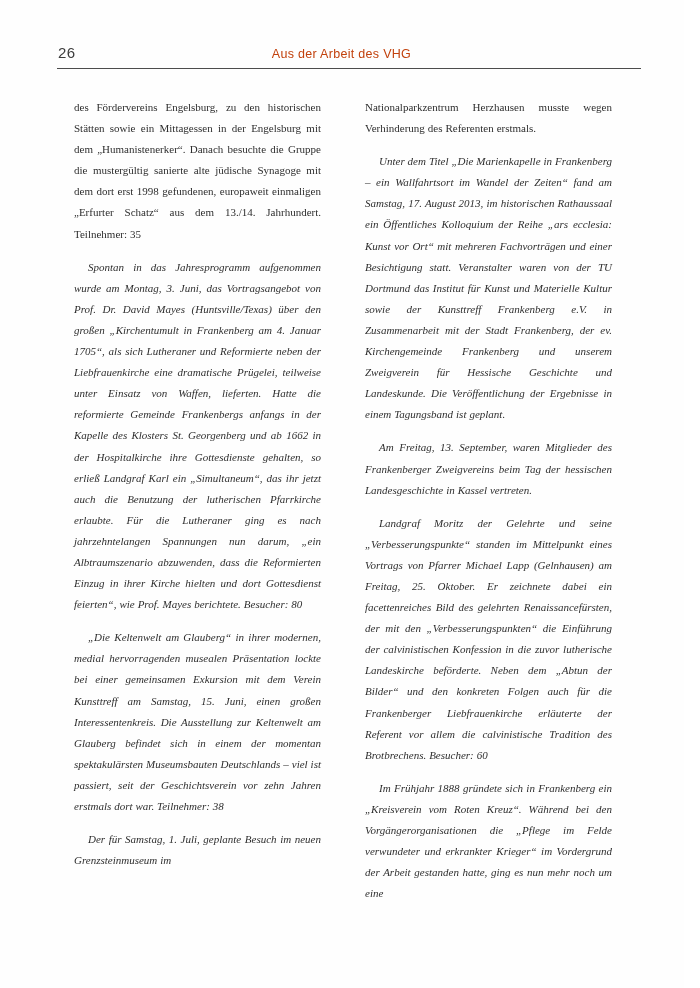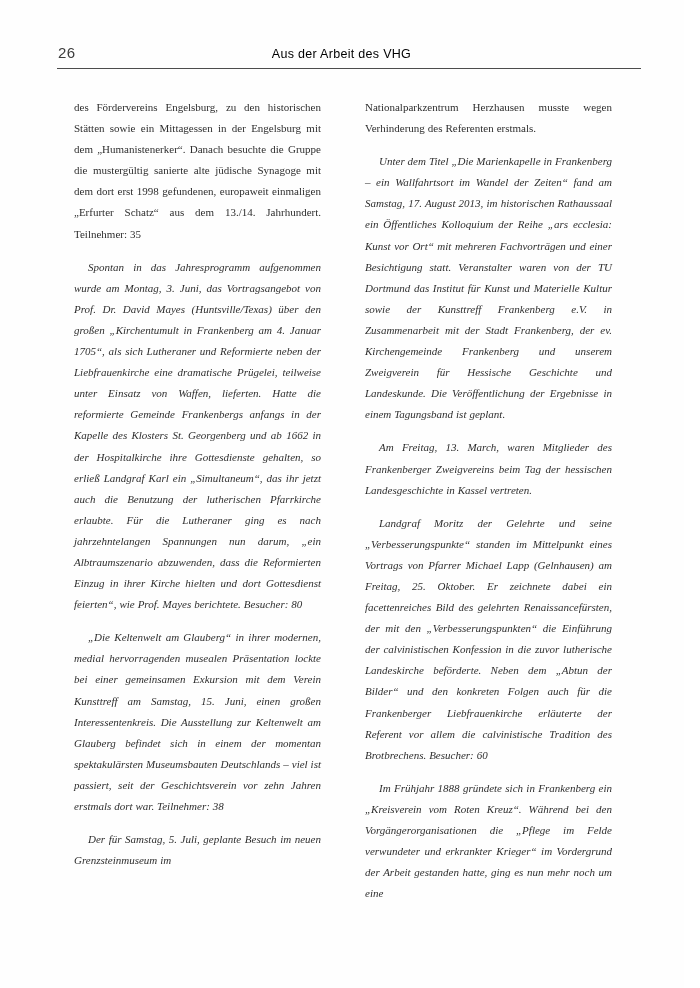--- a/index.html
+++ b/index.html
@@ -33,21 +33,21 @@
       letter-spacing: 0.5px;
     }
     .head-title {
       position: absolute;
       left: 0;
       right: 0;
       top: 3px;
       text-align: center;
       font-family: "Liberation Sans", "DejaVu Sans", sans-serif;
       font-size: 12.5px;
-      color: #000000;
+      color: #c2410c;
       letter-spacing: 0.3px;
     }
     .head-rule {
       position: absolute;
       top: 68px;
       left: 57px;
       width: 584px;
       height: 0;
       border-top: 1.5px solid #4c4c4c;
     }
@@ -88,24 +88,24 @@
     <span class="page-number">26</span>
     <span class="head-title">Aus der Arbeit des VHG</span>
   </div>
   <div class="head-rule"></div>
 
   <div class="content">
     <div class="col" lang="de">
       <p>des Fördervereins Engelsburg, zu den historischen Stätten sowie ein Mittagessen in der Engelsburg mit dem „Humanistenerker“. Danach besuchte die Gruppe die mustergültig sanierte alte jüdische Synagoge mit dem dort erst 1998 gefundenen, europaweit einmaligen „Erfurter Schatz“ aus dem 13./14. Jahrhundert. Teilnehmer: 35</p>
       <p class="indent">Spontan in das Jahresprogramm aufgenommen wurde am Montag, 3. Juni, das Vortragsangebot von Prof. Dr. David Mayes (Huntsville/Texas) über den großen „Kirchentumult in Frankenberg am 4. Januar 1705“, als sich Lutheraner und Reformierte neben der Liebfrauenkirche eine dramatische Prügelei, teilweise unter Einsatz von Waffen, lieferten. Hatte die reformierte Gemeinde Frankenbergs anfangs in der Kapelle des Klosters St. Georgenberg und ab 1662 in der Hospitalkirche ihre Gottesdienste gehalten, so erließ Landgraf Karl ein „Simultaneum“, das ihr jetzt auch die Benutzung der lutherischen Pfarrkirche erlaubte. Für die Lutheraner ging es nach jahrzehntelangen Spannungen nun darum, „ein Albtraumszenario abzuwenden, dass die Reformierten Einzug in ihrer Kirche hielten und dort Gottesdienst feierten“, wie Prof. Mayes berichtete. Besucher: 80</p>
       <p class="indent">„Die Keltenwelt am Glauberg“ in ihrer modernen, medial hervorragenden musealen Präsentation lockte bei einer gemeinsamen Exkursion mit dem Verein Kunsttreff am Samstag, 15. Juni, einen großen Interessentenkreis. Die Ausstellung zur Keltenwelt am Glauberg befindet sich in einem der momentan spektakulärsten Museumsbauten Deutschlands – viel ist passiert, seit der Geschichtsverein vor zehn Jahren erstmals dort war. Teilnehmer: 38</p>
-      <p class="indent">Der für Samstag, 5. Juli, geplante Besuch im neuen Grenzsteinmuseum im</p>
+      <p class="indent">Der für Samstag, 1. Juli, geplante Besuch im neuen Grenzsteinmuseum im</p>
     </div>
     <div class="col" lang="de">
       <p>Nationalparkzentrum Herzhausen musste wegen Verhinderung des Referenten erstmals.</p>
       <p class="indent">Unter dem Titel „Die Marienkapelle in Frankenberg – ein Wallfahrtsort im Wandel der Zeiten“ fand am Samstag, 17. August 2013, im historischen Rathaussaal ein Öffentliches Kolloquium der Reihe „ars ecclesia: Kunst vor Ort“ mit mehreren Fachvorträgen und einer Besichtigung statt. Veranstalter waren von der TU Dortmund das Institut für Kunst und Materielle Kultur sowie der Kunsttreff Frankenberg e.V. in Zusammenarbeit mit der Stadt Frankenberg, der ev. Kirchengemeinde Frankenberg und unserem Zweigverein für Hessische Geschichte und Landeskunde. Die Veröffentlichung der Ergebnisse in einem Tagungsband ist geplant.</p>
-      <p class="indent">Am Freitag, 13. March, waren Mitglieder des Frankenberger Zweigvereins beim Tag der hessischen Landesgeschichte in Kassel vertreten.</p>
+      <p class="indent">Am Freitag, 13. September, waren Mitglieder des Frankenberger Zweigvereins beim Tag der hessischen Landesgeschichte in Kassel vertreten.</p>
       <p class="indent">Landgraf Moritz der Gelehrte und seine „Verbesserungspunkte“ standen im Mittelpunkt eines Vortrags von Pfarrer Michael Lapp (Gelnhausen) am Freitag, 25. Oktober. Er zeichnete dabei ein facettenreiches Bild des gelehrten Renaissancefürsten, der mit den „Verbesserungspunkten“ die Einführung der calvinistischen Konfession in die zuvor lutherische Landeskirche beförderte. Neben dem „Abtun der Bilder“ und den konkreten Folgen auch für die Frankenberger Liebfrauenkirche erläuterte der Referent vor allem die calvinistische Tradition des Brotbrechens. Besucher: 60</p>
       <p class="indent">Im Frühjahr 1888 gründete sich in Frankenberg ein „Kreisverein vom Roten Kreuz“. Während bei den Vorgängerorganisationen die „Pflege im Felde verwundeter und erkrankter Krieger“ im Vordergrund der Arbeit gestanden hatte, ging es nun mehr noch um eine</p>
     </div>
   </div>
 
 </div>
 
 </body></html>

